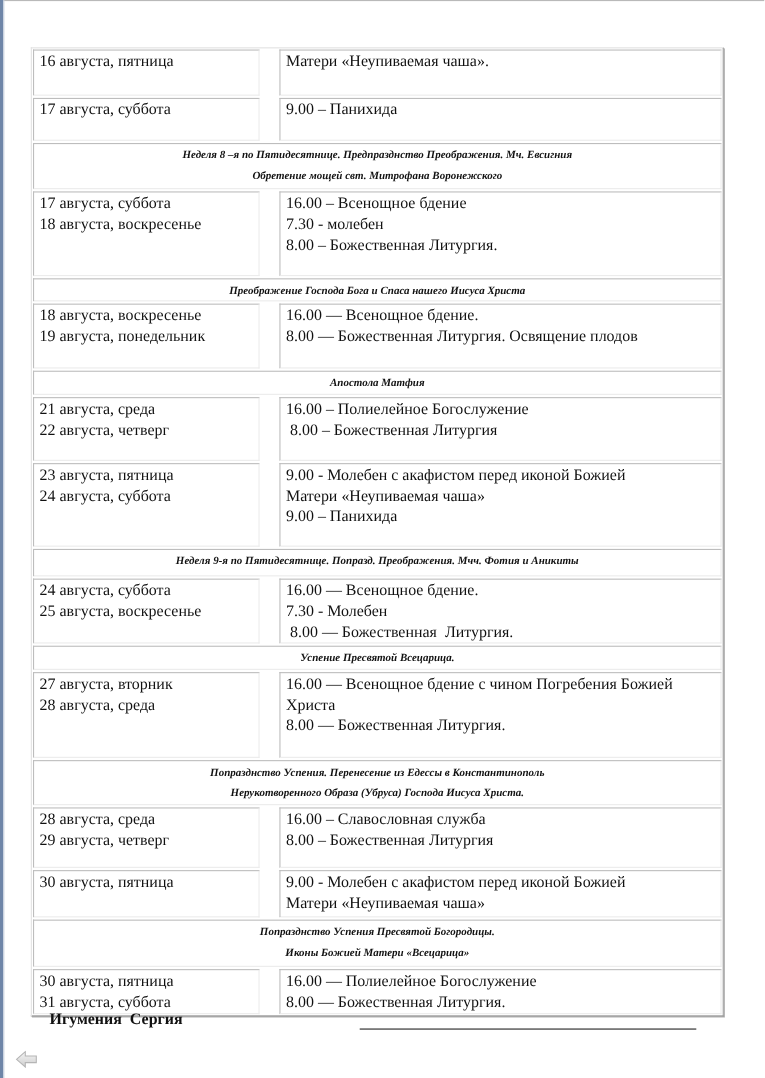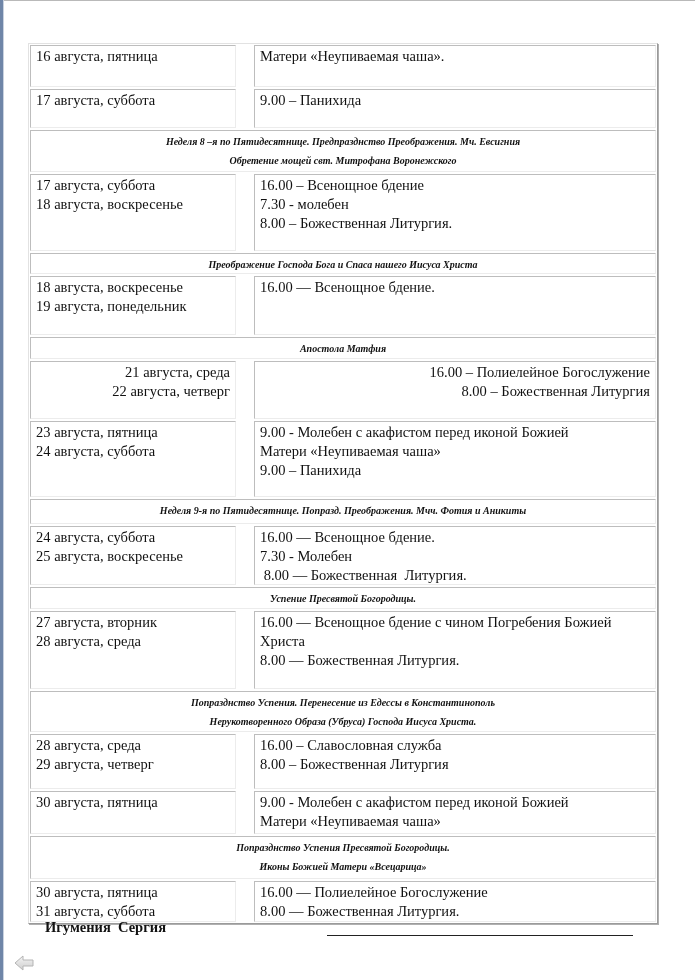--- a/index.html
+++ b/index.html
@@ -90,28 +90,29 @@
         <span class="line">Преображение Господа Бога и Спаса нашего Иисуса Христа</span>
       </div>
     </div>
     <div class="row" style="height: 59px;">
       <div class="cell c-date">
         <span class="line">18 августа, воскресенье</span>
         <span class="line">19 августа, понедельник</span>
       </div>
       <div class="cell c-serv">
         <span class="line" style="white-space: pre;">16.00 — Всенощное бдение.</span>
+        <span class="line" style="white-space: pre;">8.00 — Божественная Литургия. Освящение плодов</span>
       </div>
     </div>
     <div class="row" style="height: 22px;">
       <div class="cell c-head">
         <span class="line">Апостола Матфия</span>
       </div>
     </div>
-    <div class="row" style="height: 58px; text-align: right;">
+    <div class="row" style="height: 58px;">
       <div class="cell c-date">
         <span class="line">21 августа, среда</span>
         <span class="line">22 августа, четверг</span>
       </div>
       <div class="cell c-serv">
         <span class="line" style="white-space: pre;">16.00 – Полиелейное Богослужение</span>
         <span class="line" style="white-space: pre;"> 8.00 – Божественная Литургия</span>
       </div>
     </div>
     <div class="row" style="height: 76px;">
@@ -136,21 +137,21 @@
         <span class="line">25 августа, воскресенье</span>
       </div>
       <div class="cell c-serv">
         <span class="line" style="white-space: pre;">16.00 — Всенощное бдение.</span>
         <span class="line" style="white-space: pre;">7.30 - Молебен</span>
         <span class="line" style="white-space: pre;"> 8.00 — Божественная  Литургия.</span>
       </div>
     </div>
     <div class="row" style="height: 22px;">
       <div class="cell c-head">
-        <span class="line">Успение Пресвятой Богородицы.</span>
+        <span class="line">Успение Пресвятой Всецарица.</span>
       </div>
     </div>
     <div class="row" style="height: 78px;">
       <div class="cell c-date">
         <span class="line">27 августа, вторник</span>
         <span class="line">28 августа, среда</span>
       </div>
       <div class="cell c-serv">
         <span class="line" style="white-space: pre;">16.00 — Всенощное бдение с чином Погребения Божией</span>
         <span class="line" style="white-space: pre;">Христа</span>

